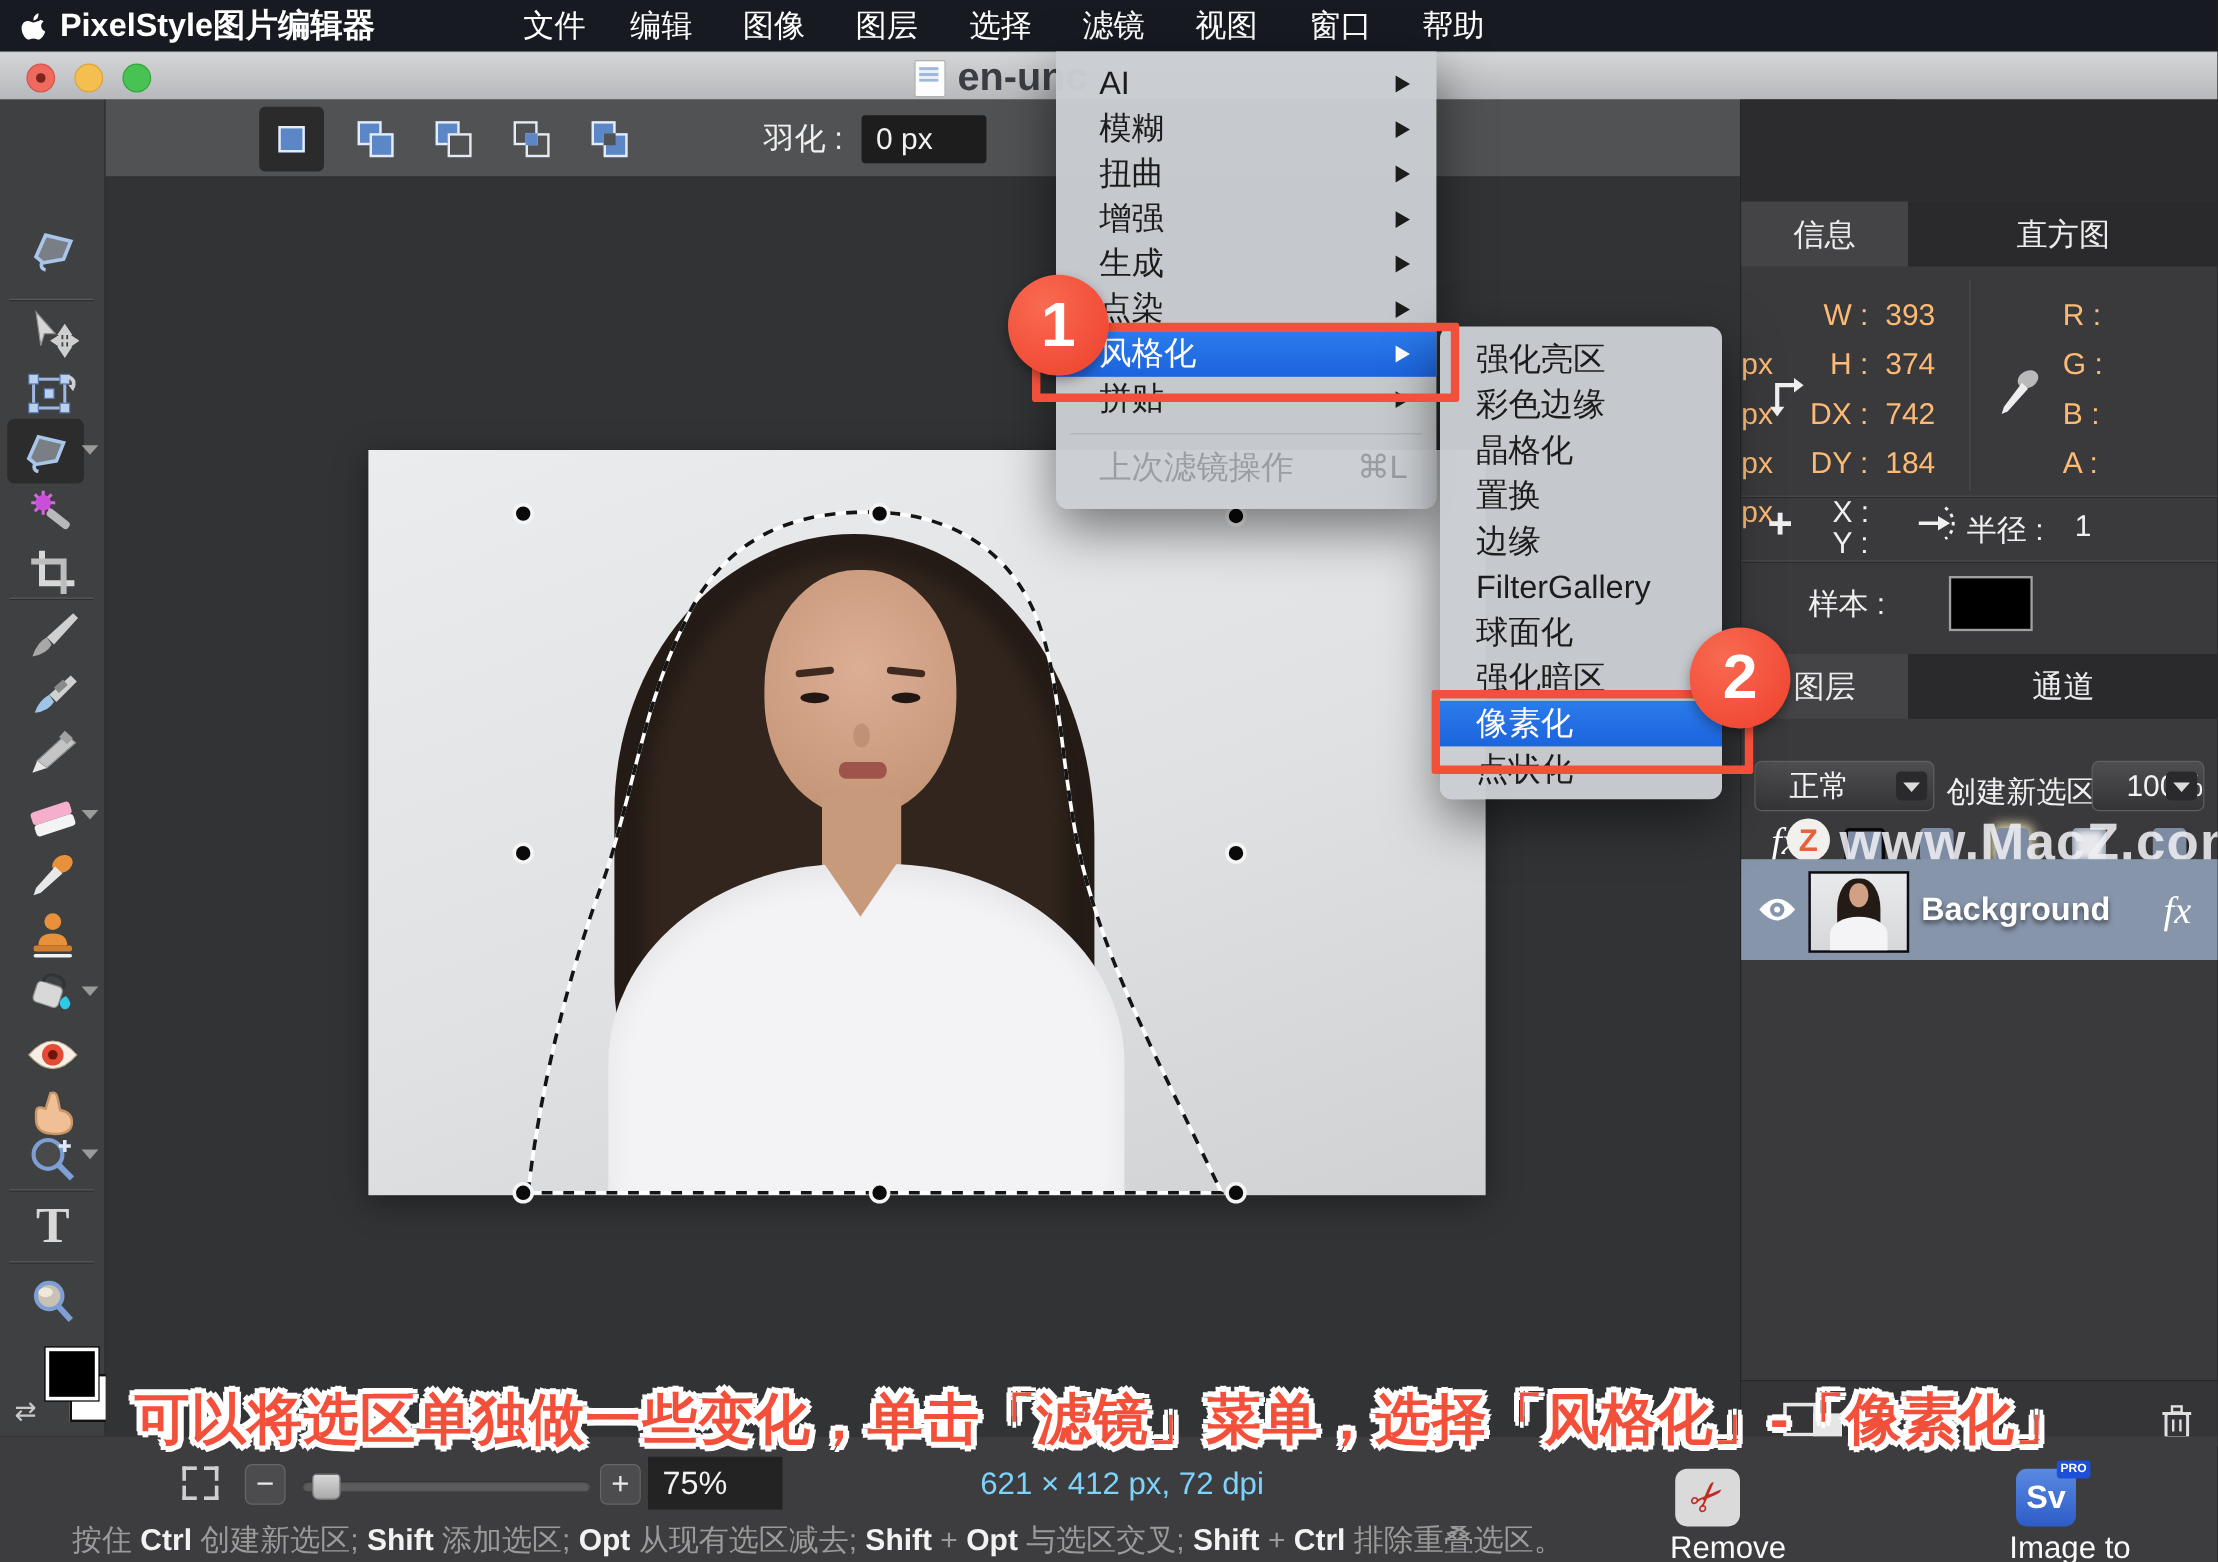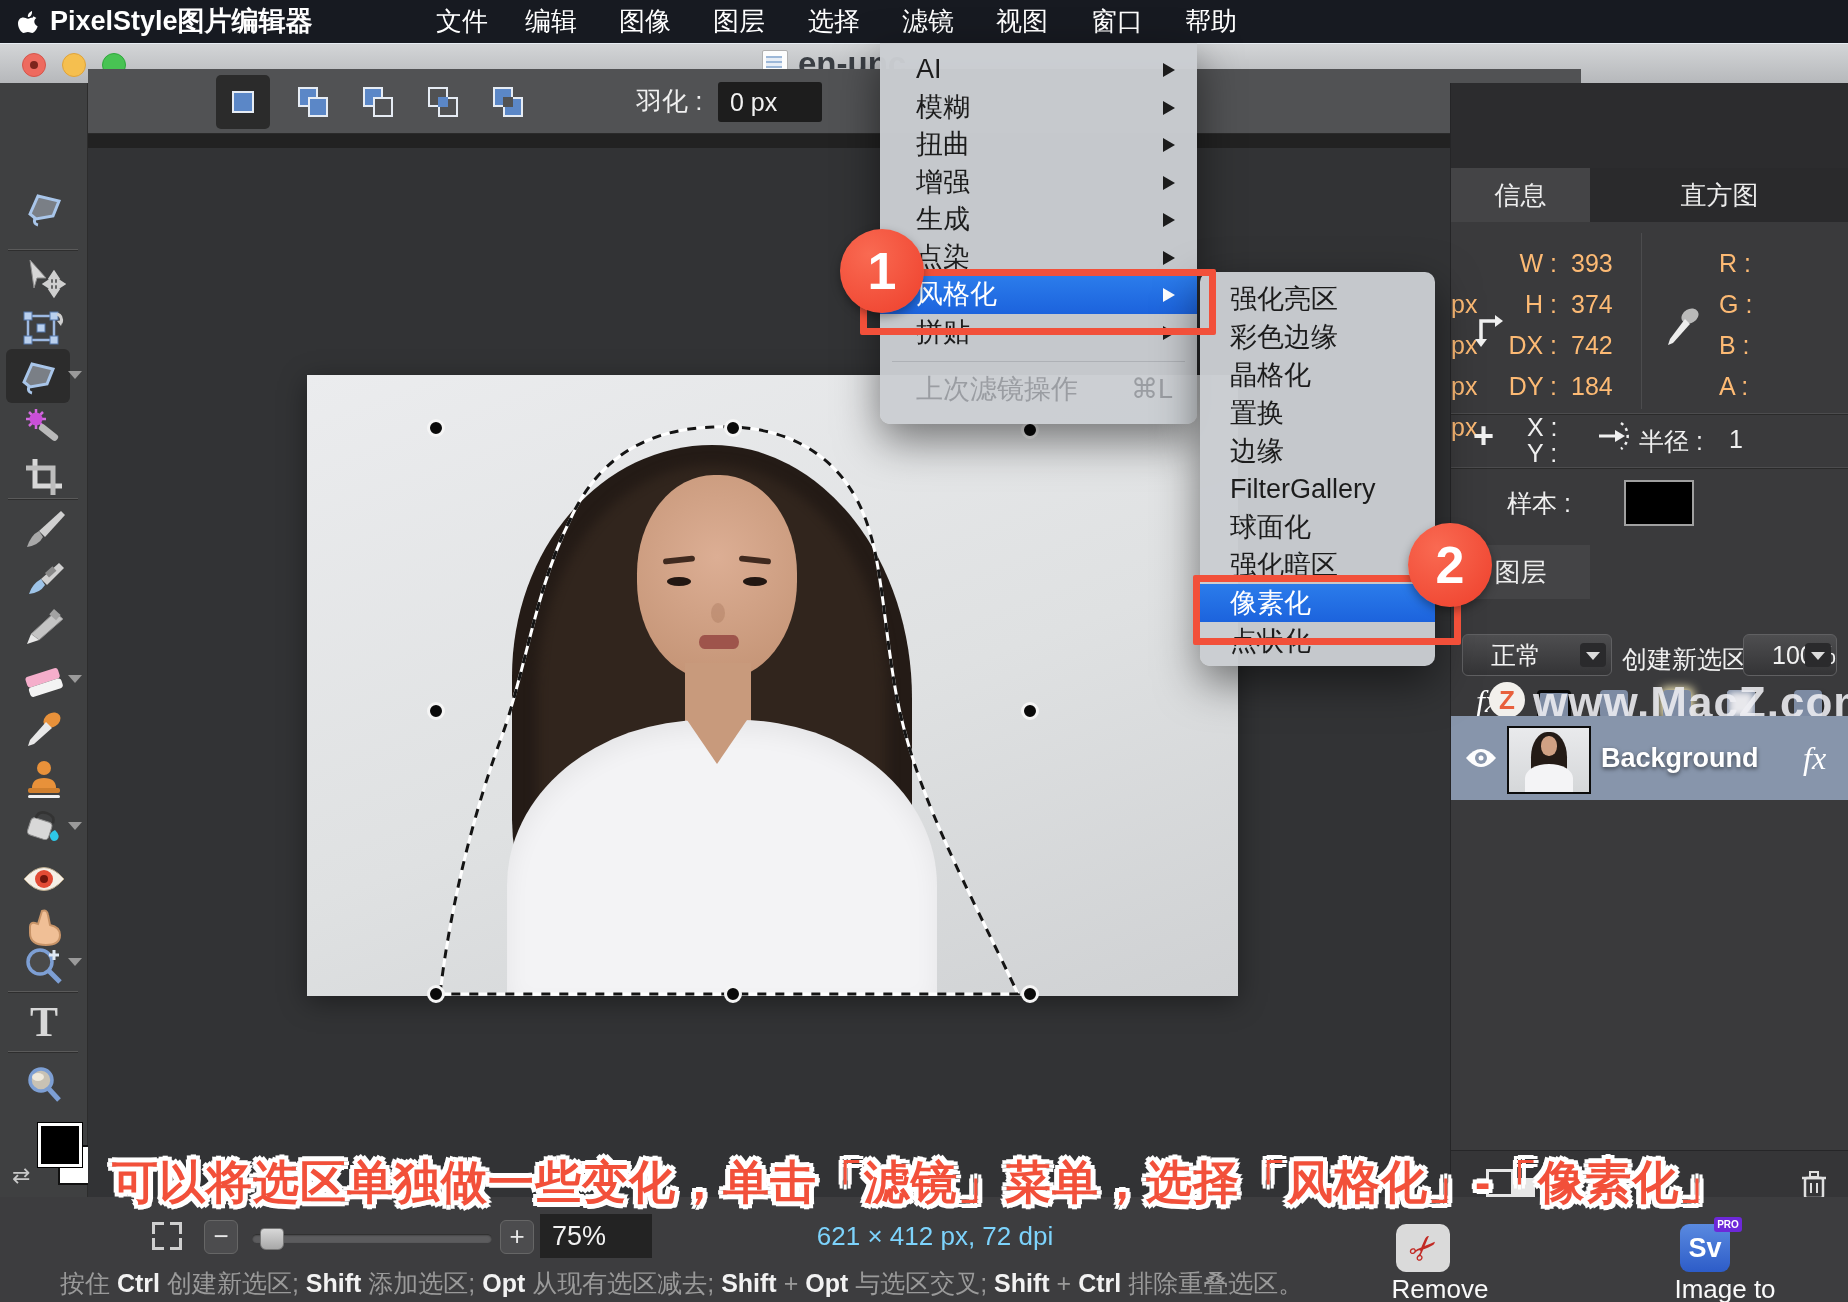--- a/index.html
+++ b/index.html
@@ -35,21 +35,21 @@
   .tool{position:absolute;left:16px;width:56px;height:48px;display:flex;align-items:center;justify-content:center;}
   .tsep{position:absolute;left:8px;width:70px;height:1px;background:#5a5a5a;box-shadow:0 1px 0 #2e2e2e;}
   .tool.selbg{left:6px;width:64px;height:54px;background:#2c2c2c;border-radius:6px;}
   .caret{position:absolute;width:0;height:0;border-left:7px solid transparent;border-right:7px solid transparent;border-top:8px solid #9a9a9a;}
   #swatches{position:absolute;left:10px;top:1040px;width:70px;height:80px;}
   #fgswatch{position:absolute;left:28px;top:0;width:38px;height:38px;background:#000;border:3px solid #fff;box-shadow:0 0 0 1px #000;}
   #bgswatch{position:absolute;left:48px;top:22px;width:36px;height:36px;background:#fff;border:2px solid #111;}
   #swaparrow{position:absolute;left:2px;top:40px;color:#c9c9c9;font-size:22px;}
 
   
-  #optionsbar{position:absolute;left:88px;top:69px;width:1493px;height:65px;background:#515254;
+  #optionsbar{position:absolute;left:88px;top:83px;width:1493px;height:65px;background:#515254;
       border-bottom:1px solid #2a2a2a;box-sizing:border-box;}
   .modebtn{position:absolute;top:6px;width:54px;height:54px;border-radius:5px;display:flex;align-items:center;justify-content:center;}
   .modebtn.active{background:#2b2b2b;}
   .sq{position:absolute;width:20px;height:20px;background:#5b87c7;border:2px solid #e6ecf4;box-sizing:border-box;}
   .sq.outline{background:transparent;}
   #featherlbl{position:absolute;left:548px;top:0;height:65px;line-height:65px;color:#f0f0f0;font-size:26px;}
   #featherfield{position:absolute;left:630px;top:13px;width:104px;height:40px;background:#1d1d1d;border-radius:3px;
       color:#f2f2f2;font-size:25px;line-height:40px;padding-left:12px;box-sizing:border-box;}
 
   
@@ -90,21 +90,21 @@
   #hint .strong{color:#f2f2f2;font-weight:bold;}
 
   
   #scissapp{position:absolute;left:1396px;top:1224px;width:54px;height:48px;background:#dadada;border-radius:10px;
       display:flex;align-items:center;justify-content:center;}
   #scissapp span{color:#c22a24;font-size:34px;transform:rotate(-45deg);}
   #removebg-label{position:absolute;left:1290px;top:1274px;width:300px;text-align:center;color:#fafafa;font-size:26px;}
   #svapp{position:absolute;left:1680px;top:1224px;width:50px;height:48px;border-radius:9px;
       background:linear-gradient(#5a8ae0,#2d5cc8);color:#fff;font-size:27px;font-weight:bold;
       display:flex;align-items:center;justify-content:center;}
-  #probadge{position:absolute;left:1714px;top:1217px;width:28px;height:15px;background:#6d28d9;border-radius:3px;
+  #probadge{position:absolute;left:1714px;top:1217px;width:28px;height:15px;background:#1d4ed8;border-radius:3px;
       color:#fff;font-size:10px;line-height:15px;text-align:center;font-weight:bold;}
   #img2vec-label{position:absolute;left:1600px;top:1274px;width:250px;text-align:center;color:#fafafa;font-size:26px;}
 
   
   #rightpanel{position:absolute;left:1450px;top:83px;width:398px;height:1122px;background:#3a3a3c;border-left:1px solid #252527;box-sizing:border-box;}
   .topdark{position:absolute;left:0;top:0;width:398px;height:85px;background:#2c2c2e;}
   .tabbar{position:absolute;left:0;width:398px;height:54px;}
   .tab{position:absolute;top:0;height:54px;line-height:54px;text-align:center;color:#ececec;font-size:26px;}
   .tab.active{background:#444446;}
   .tab.inactive{background:#2a2a2c;}
@@ -447,20 +447,21 @@
     </svg>
     <span class="abs plabel" style="left:188px;top:342px">半径 :</span>
     <span class="abs plabel" style="left:278px;top:342px">1</span>
     <div class="hdiv" style="top:384px"></div>
 
     <span class="abs plabel" style="left:56px;top:404px">样本 :</span>
     <div id="sampleswatch"></div>
 
     <div class="tabbar" style="top:462px">
       <div class="tab active" style="left:0;width:139px">图层</div>
+      <div class="tab inactive" style="left:139px;width:259px">通道</div>
     </div>
 
     <div class="ddbox" style="left:11px;top:551px;width:150px">
       <span>正常</span>
       <div class="ddcaret"></div>
     </div>
     <span class="abs plabel" style="left:171px;top:560px">创建新选区</span>
     <div class="ddbox" style="left:292px;top:551px;width:94px">
       <span>100%</span>
       <div class="ddcaret"></div>

